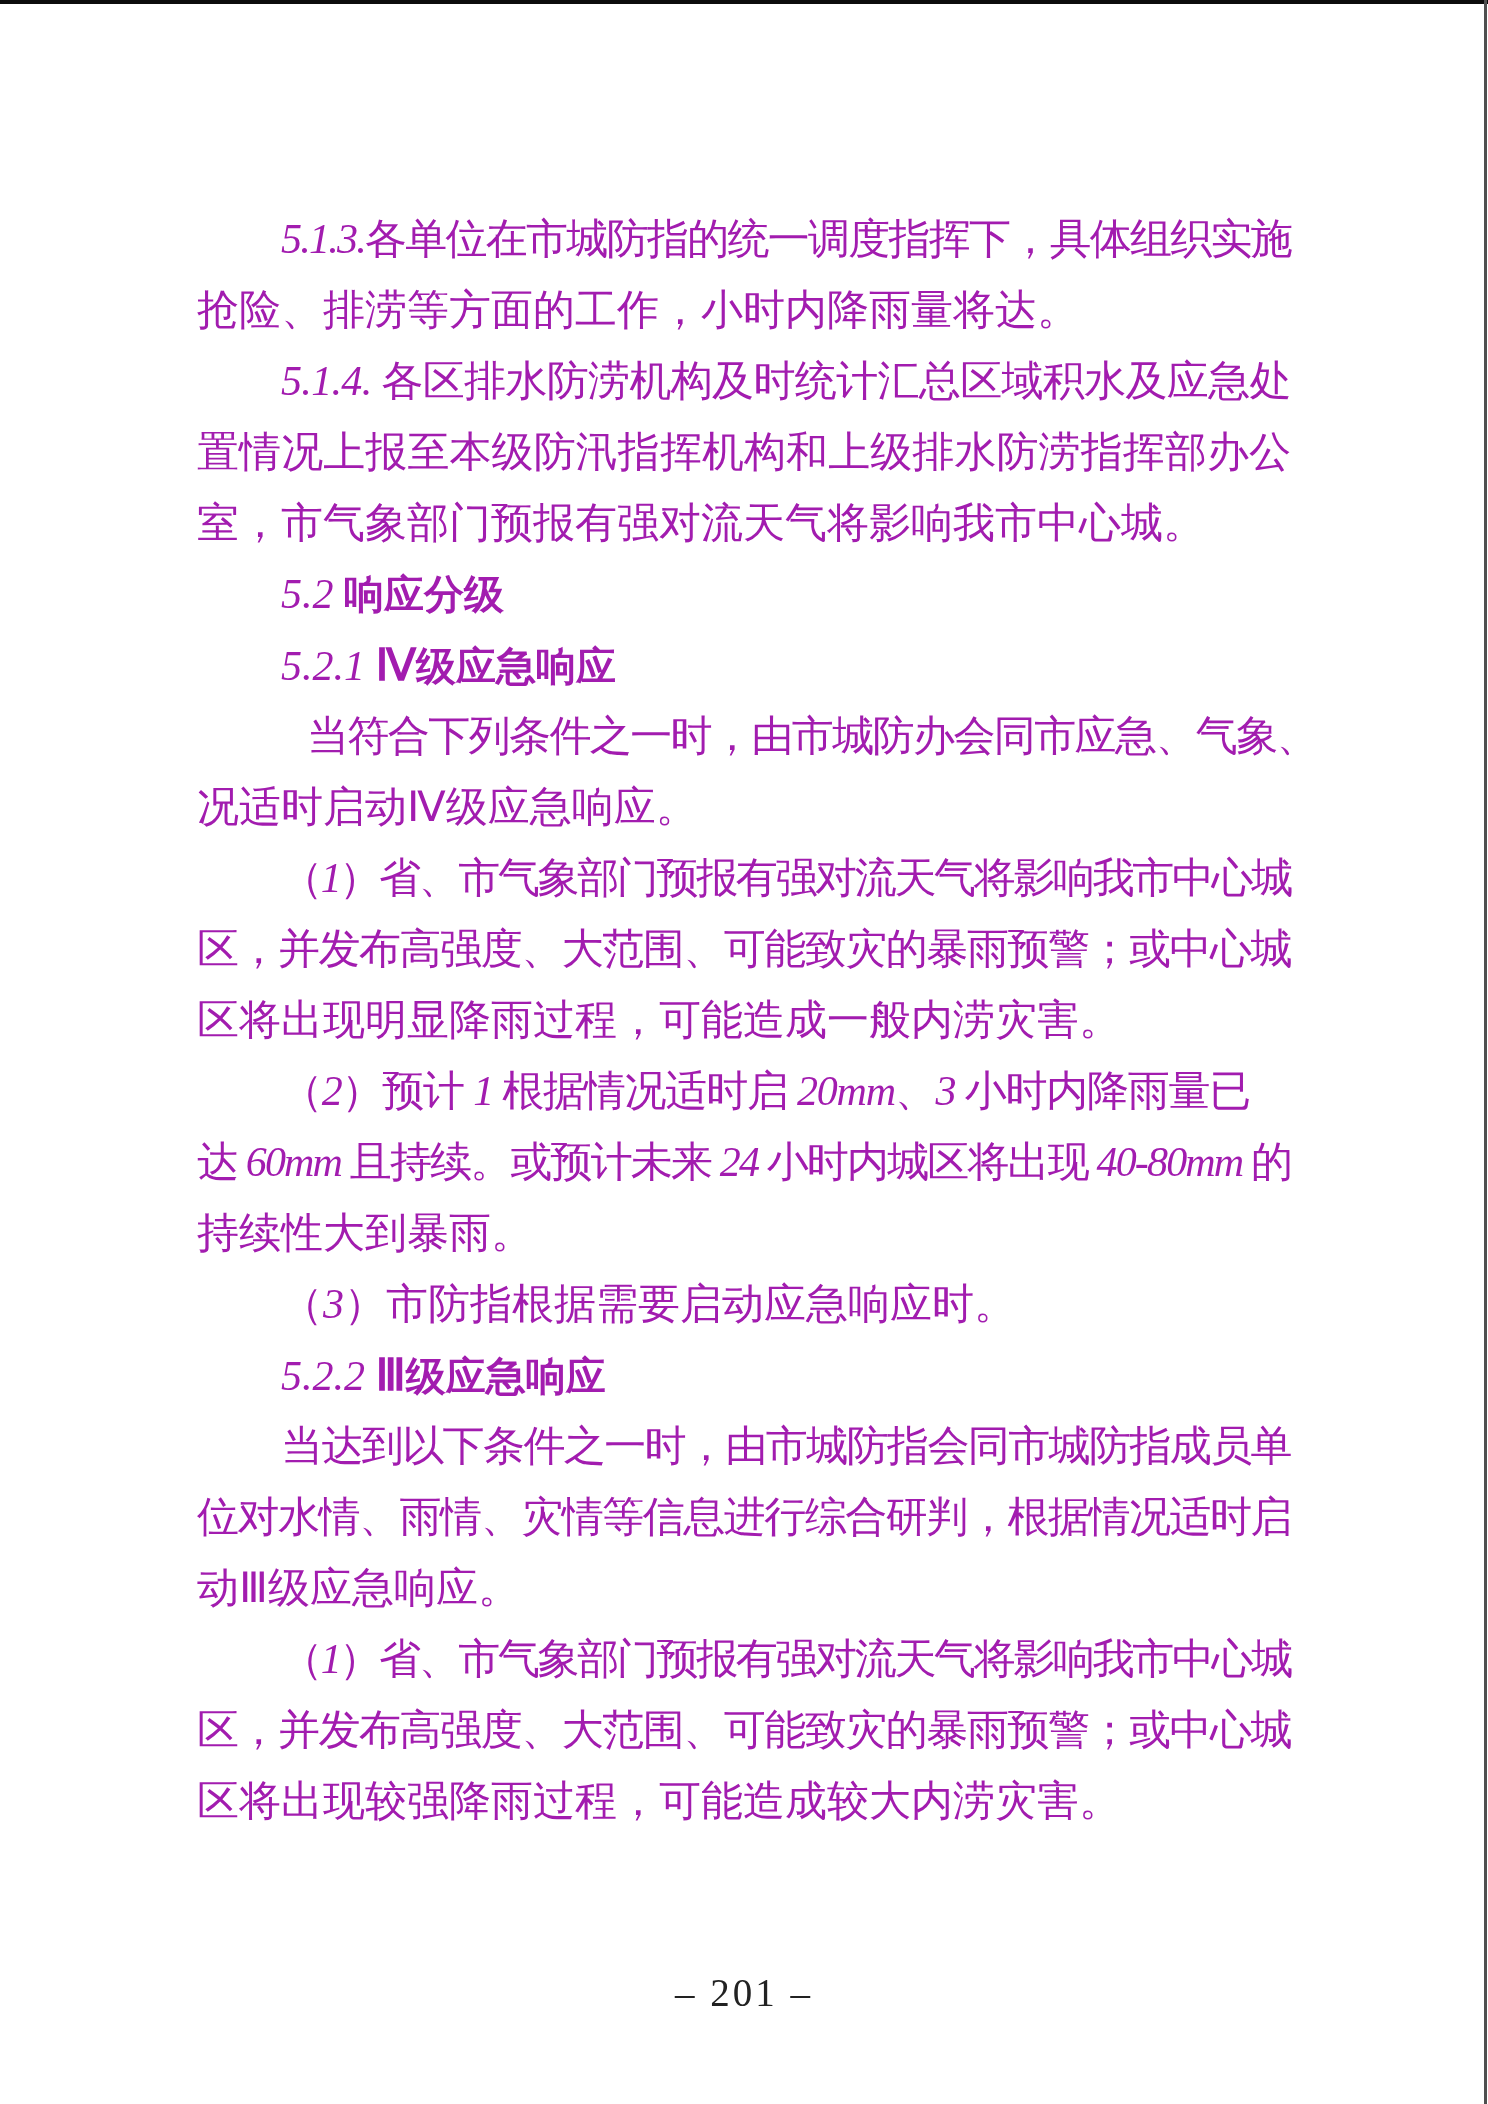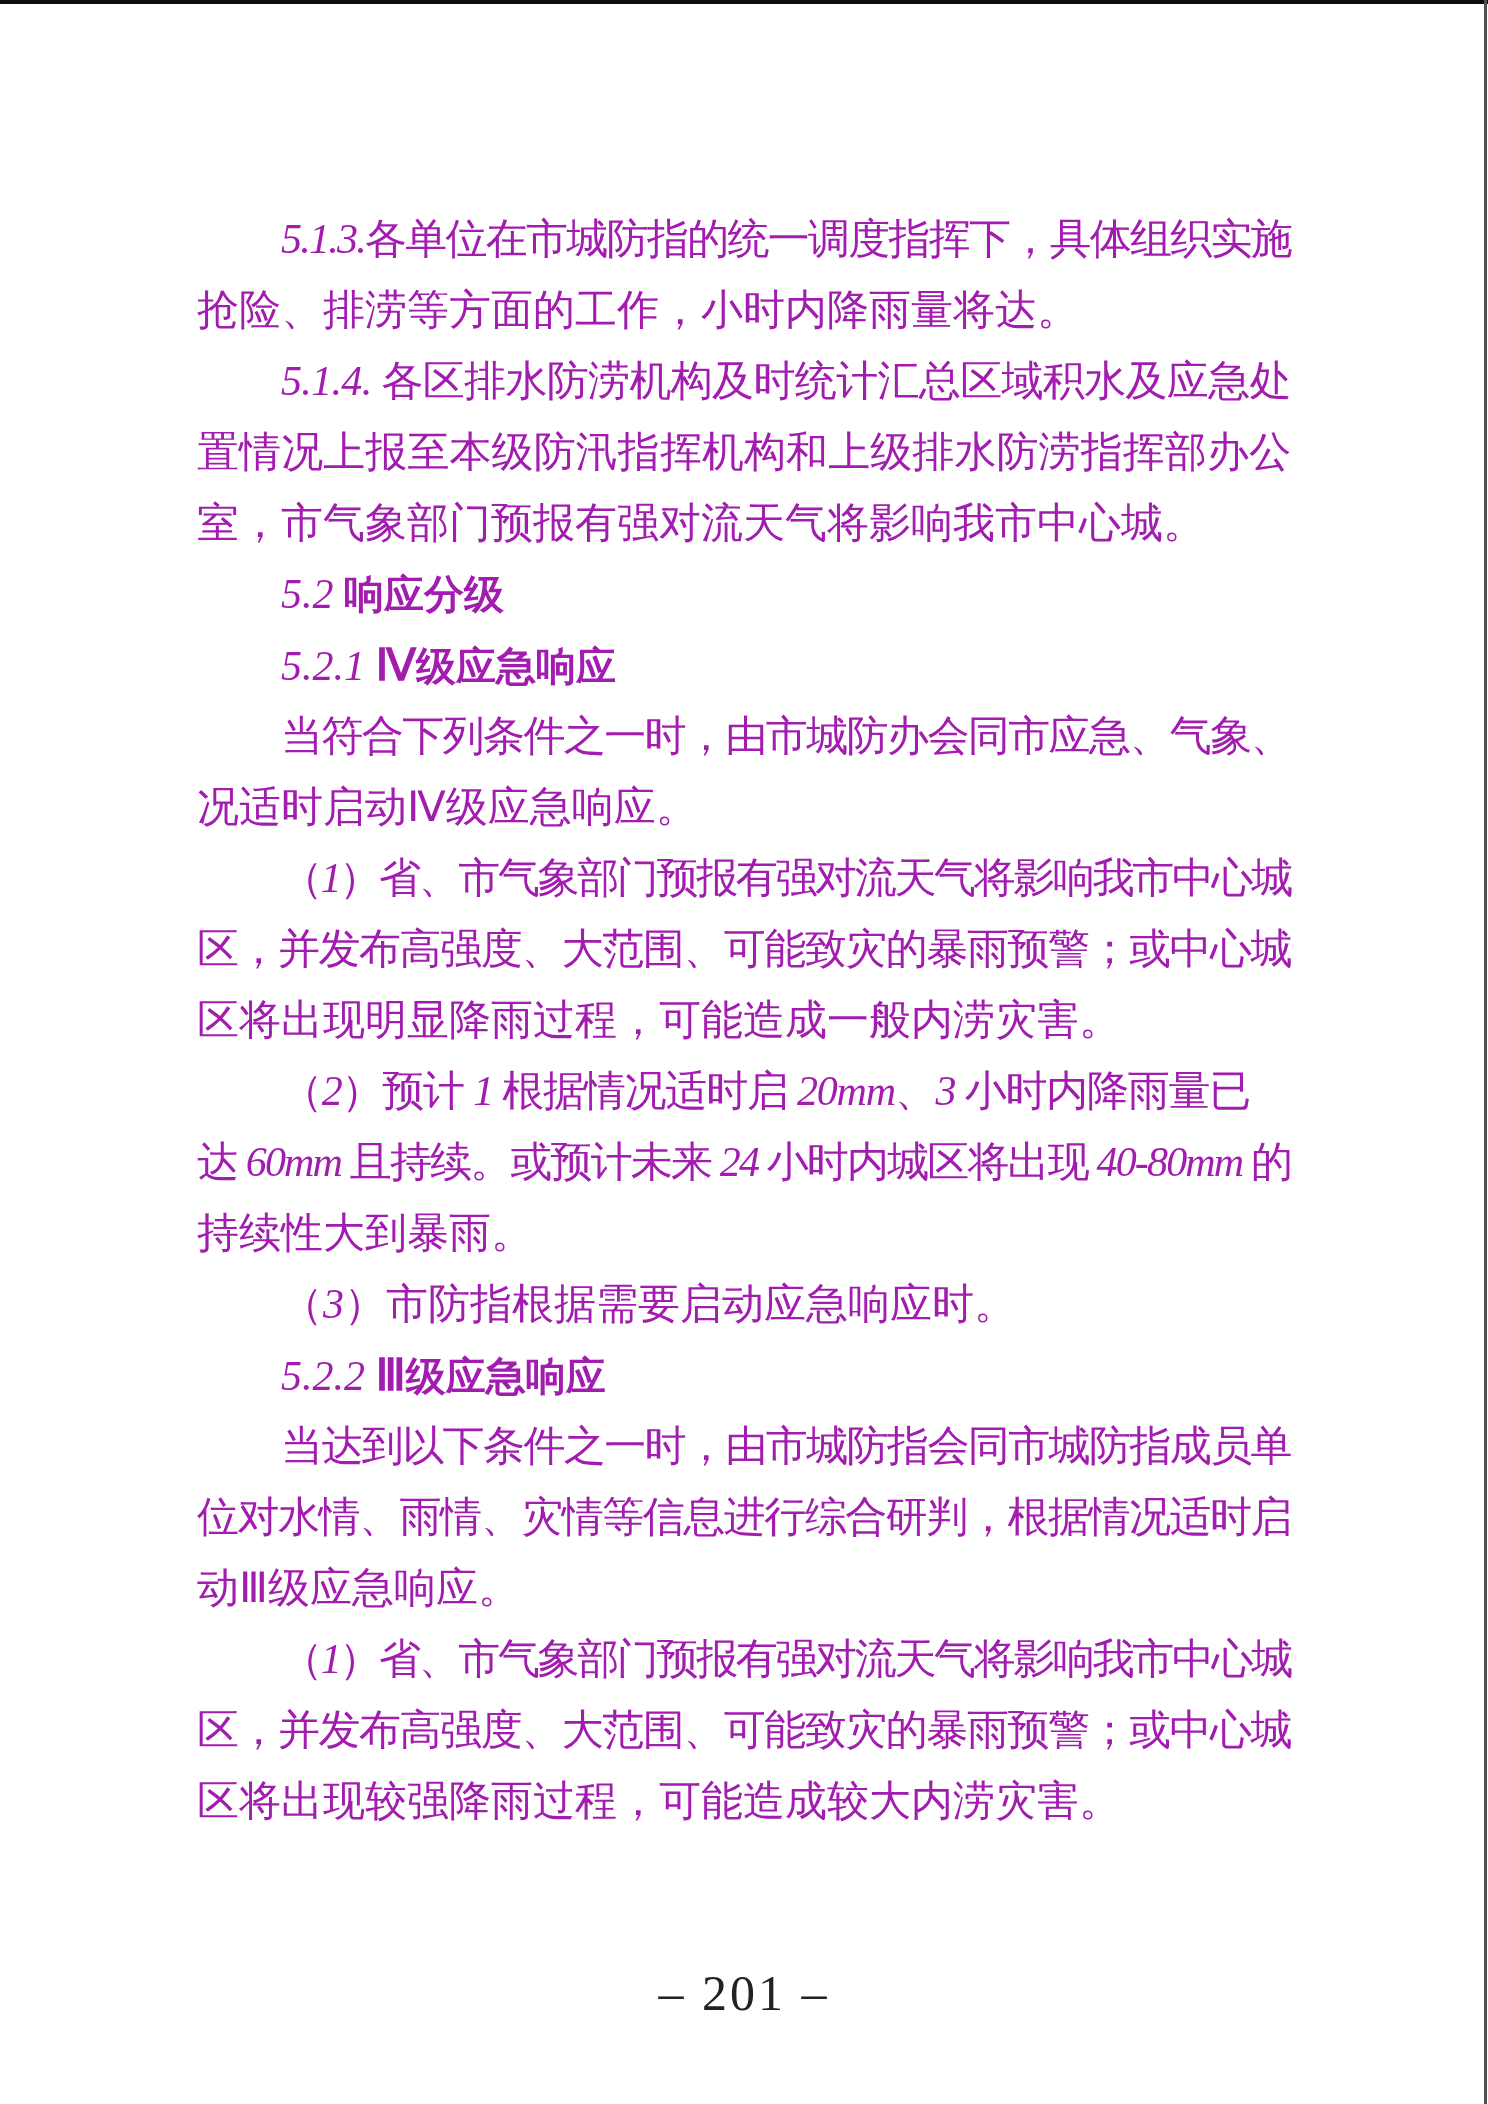--- a/index.html
+++ b/index.html
@@ -48,42 +48,42 @@
   .seg-romanbold {
     font-family: "Liberation Serif", serif;
     font-weight: 700;
     font-size: 44px;
   }
   .footer {
     position: absolute;
     left: 0; top: 1972px;
     width: 1488px;
     text-align: center;
-    font-size: 50px;
+    font-size: 39px;
     line-height: 42px;
     color: #222222;
     font-family: "Liberation Serif", serif;
     letter-spacing: 3px;
   }
 </style>
 </head>
 <body>
 
 <div class="top-rule"></div>
 <div class="right-rule"></div>
 
 <div class="doc">
     <div class="line indent fit"><span class="linewrap" style="letter-spacing: -1.74px;"><span class="seg-num">5.1.3.</span><span class="seg-cn">各单位在市城防指的统一调度指挥下，具体组织实施</span></span></div>
     <div class="line"><span class="linewrap"><span class="seg-cn">抢险、排涝等方面的工作，小时内降雨量将达。</span></span></div>
     <div class="line indent fit"><span class="linewrap" style="letter-spacing: -0.66px;"><span class="seg-num">5.1.4. </span><span class="seg-cn">各区排水防涝机构及时统计汇总区域积水及应急处</span></span></div>
     <div class="line fit"><span class="linewrap" style="letter-spacing: 0.08px;"><span class="seg-cn">置情况上报至本级防汛指挥机构和上级排水防涝指挥部办公</span></span></div>
     <div class="line"><span class="linewrap"><span class="seg-cn">室，市气象部门预报有强对流天气将影响我市中心城。</span></span></div>
     <div class="line indent"><span class="linewrap"><span class="seg-num">5.2 </span><span class="seg-bold">响应分级</span></span></div>
     <div class="line indent"><span class="linewrap"><span class="seg-num">5.2.1 </span><span class="seg-romanbold">Ⅳ</span><span class="seg-bold">级应急响应</span></span></div>
-    <div class="line indent fit"><span class="linewrap" style="letter-spacing: -1.6px;"><span class="seg-cn">当符合下列条件之一时，由市城防办会同市应急、气象、</span></span></div>
+    <div class="line indent fit"><span class="linewrap" style="letter-spacing: -1.6px; margin-left: 26px;"><span class="seg-cn">当符合下列条件之一时，由市城防办会同市应急、气象、</span></span></div>
     <div class="line"><span class="linewrap"><span class="seg-cn">况适时启动</span><span class="seg-roman">Ⅳ</span><span class="seg-cn">级应急响应。</span></span></div>
     <div class="line indent fit"><span class="linewrap" style="letter-spacing: -2.35px;"><span class="seg-cn">（</span><span class="seg-num">1</span><span class="seg-cn">）省、市气象部门预报有强对流天气将影响我市中心城</span></span></div>
     <div class="line fit"><span class="linewrap" style="letter-spacing: -1.48px;"><span class="seg-cn">区，并发布高强度、大范围、可能致灾的暴雨预警；或中心城</span></span></div>
     <div class="line"><span class="linewrap"><span class="seg-cn">区将出现明显降雨过程，可能造成一般内涝灾害。</span></span></div>
     <div class="line indent fit"><span class="linewrap" style="letter-spacing: -1.22px;"><span class="seg-cn">（</span><span class="seg-num">2</span><span class="seg-cn">）预计 </span><span class="seg-num">1</span><span class="seg-cn"> 根据情况适时启 </span><span class="seg-num">20mm</span><span class="seg-cn">、</span><span class="seg-num">3</span><span class="seg-cn"> 小时内降雨量已</span></span></div>
     <div class="line fit"><span class="linewrap" style="letter-spacing: -1.85px;"><span class="seg-cn">达 </span><span class="seg-num">60mm</span><span class="seg-cn"> 且持续。或预计未来 </span><span class="seg-num">24</span><span class="seg-cn"> 小时内城区将出现 </span><span class="seg-num">40-80mm</span><span class="seg-cn"> 的</span></span></div>
     <div class="line"><span class="linewrap"><span class="seg-cn">持续性大到暴雨。</span></span></div>
     <div class="line indent"><span class="linewrap"><span class="seg-cn">（</span><span class="seg-num">3</span><span class="seg-cn">）市防指根据需要启动应急响应时。</span></span></div>
     <div class="line indent"><span class="linewrap"><span class="seg-num">5.2.2 </span><span class="seg-romanbold">Ⅲ</span><span class="seg-bold">级应急响应</span></span></div>
     <div class="line indent fit"><span class="linewrap" style="letter-spacing: -1.6px;"><span class="seg-cn">当达到以下条件之一时，由市城防指会同市城防指成员单</span></span></div>

